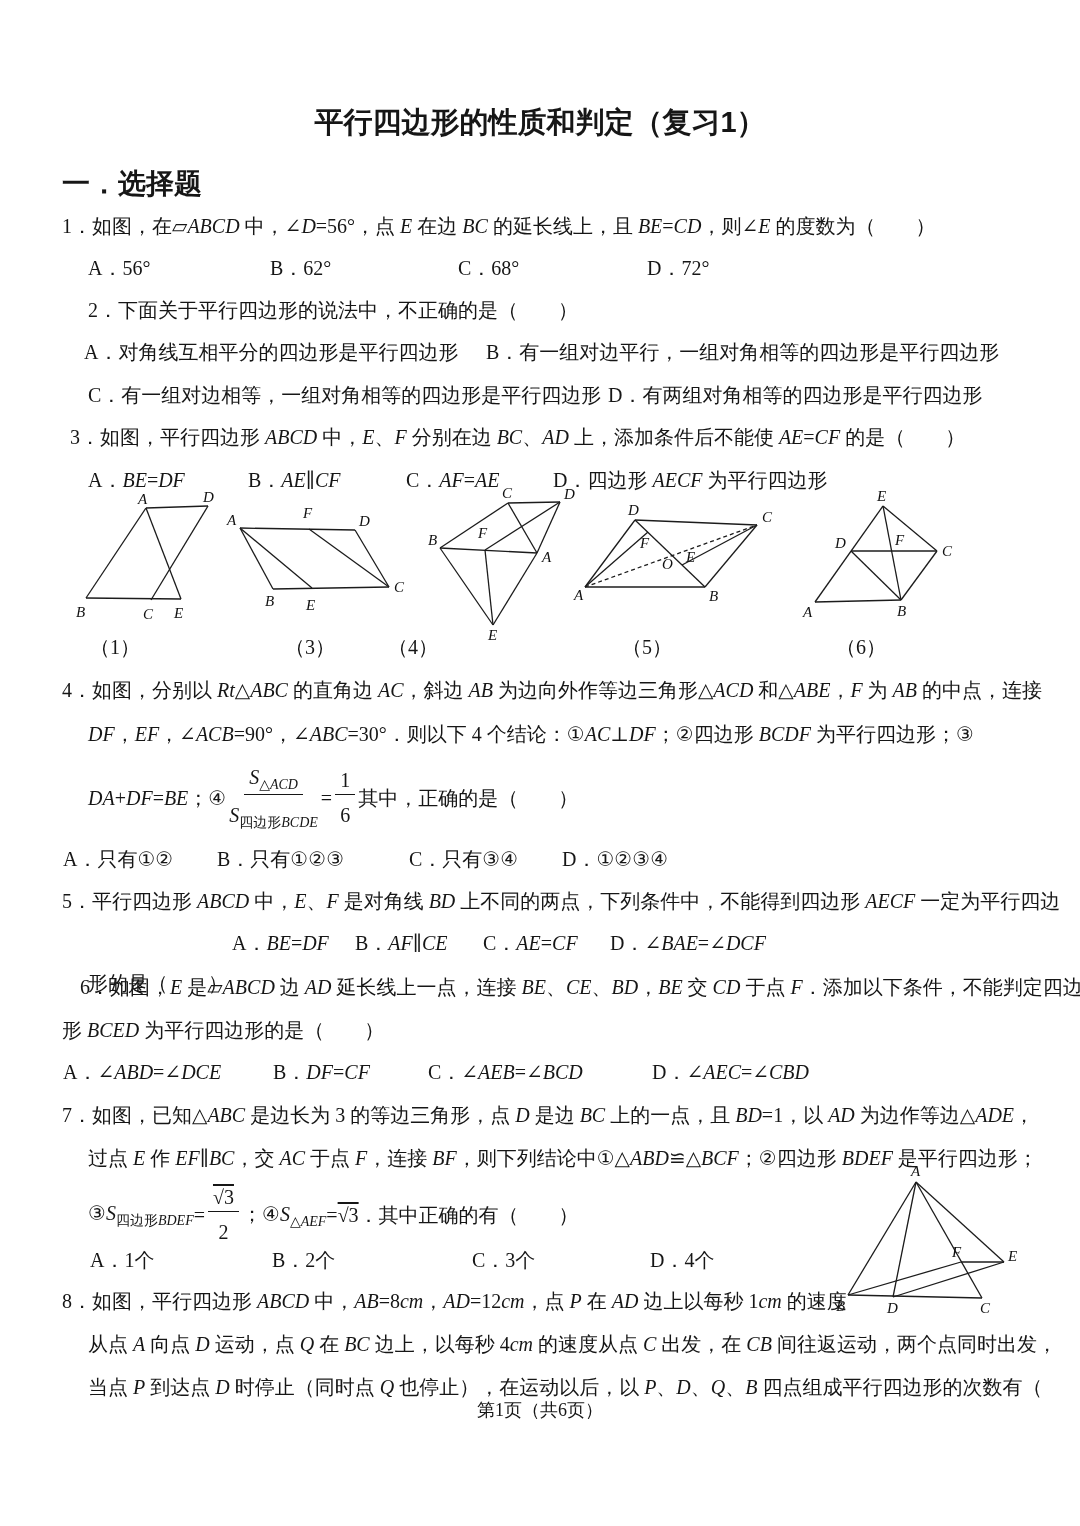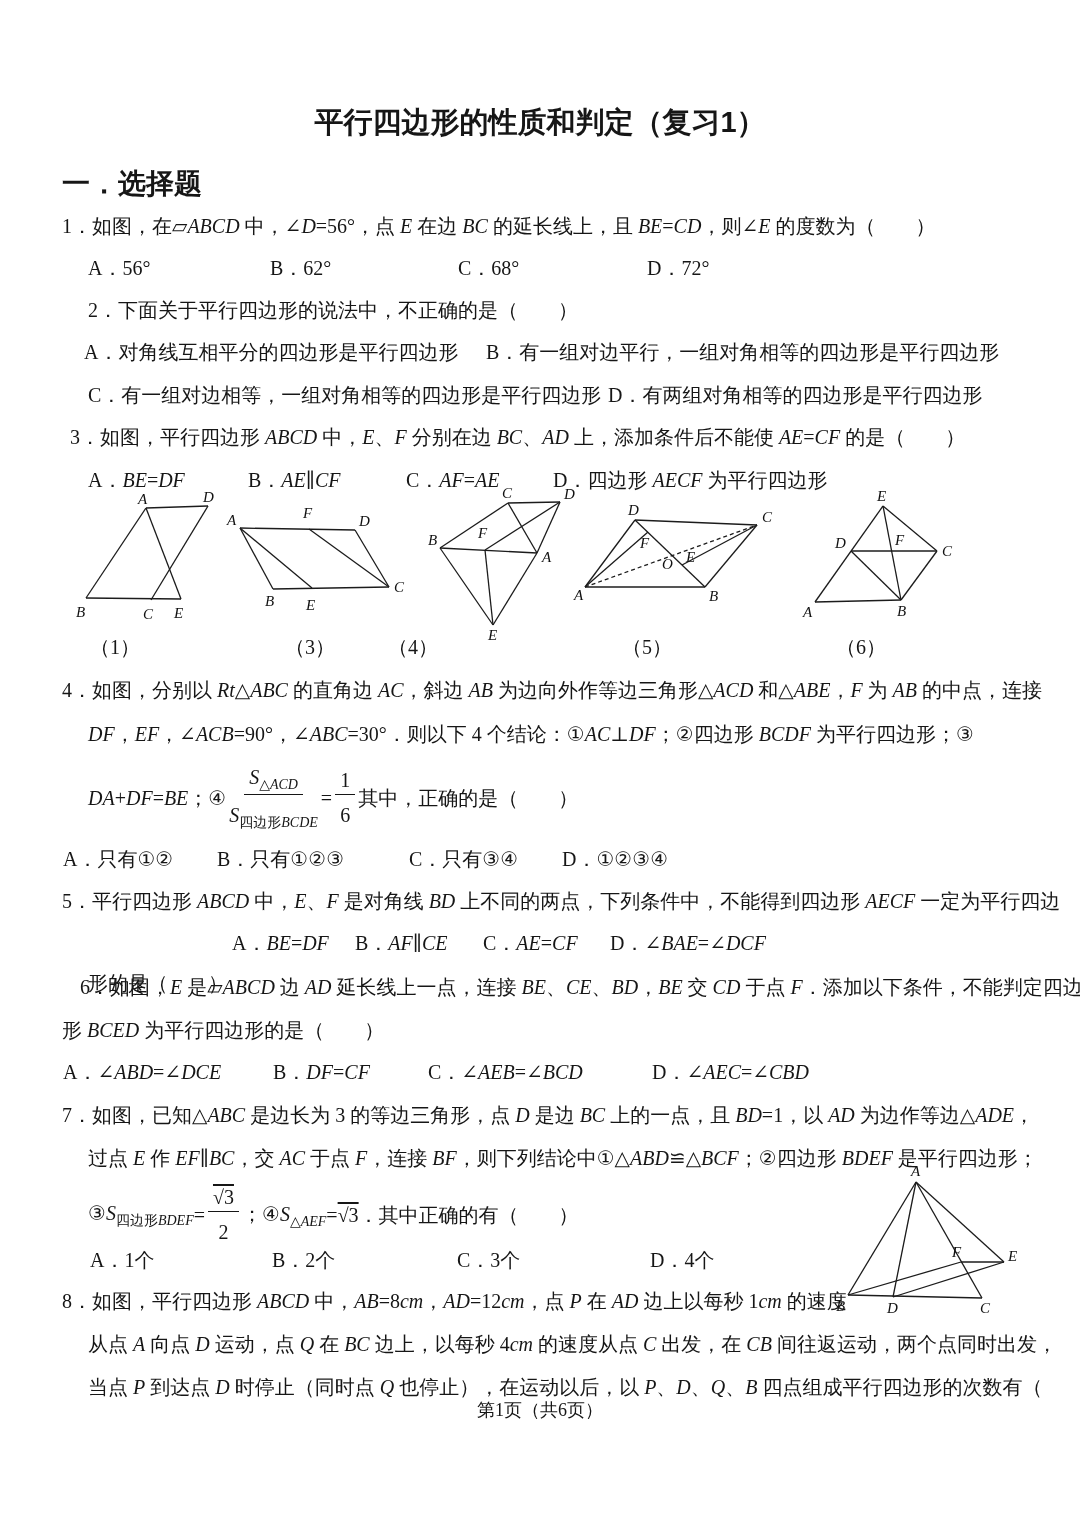--- a/index.html
+++ b/index.html
@@ -191,21 +191,21 @@
       <span class="num sqrtv">√3</span>
       <span class="den">2</span>
     </span>
     <span class="grp"><span class="mt">；④<i>S</i></span><sub class="ss mt">△<i>AEF</i></sub></span>
     <span class="grp mt">=</span>
     <span class="grp sqrtv">√3</span>
     <span class="grp mt">．其中正确的有（　　）</span>
   </div>
   <div class="abs t mt" style="left:90px;top:1247px;">A．1个</div>
   <div class="abs t mt" style="left:272px;top:1247px;">B．2个</div>
-  <div class="abs t mt" style="left:457px;top:1247px;text-align:center;">C．3个</div>
+  <div class="abs t mt" style="left:472px;top:1247px;text-align:center;">C．3个</div>
   <div class="abs t mt" style="left:650px;top:1247px;">D．4个</div>
 
   <svg style="left:830px;top:1163px;" width="195" height="155">
     <g>
       <line x1="86" y1="19" x2="18" y2="132"></line>
       <line x1="86" y1="19" x2="152" y2="135"></line>
       <line x1="18" y1="132" x2="152" y2="135"></line>
       <line x1="86" y1="19" x2="63" y2="134"></line>
       <line x1="86" y1="19" x2="174" y2="99"></line>
       <line x1="63" y1="134" x2="174" y2="99"></line>

